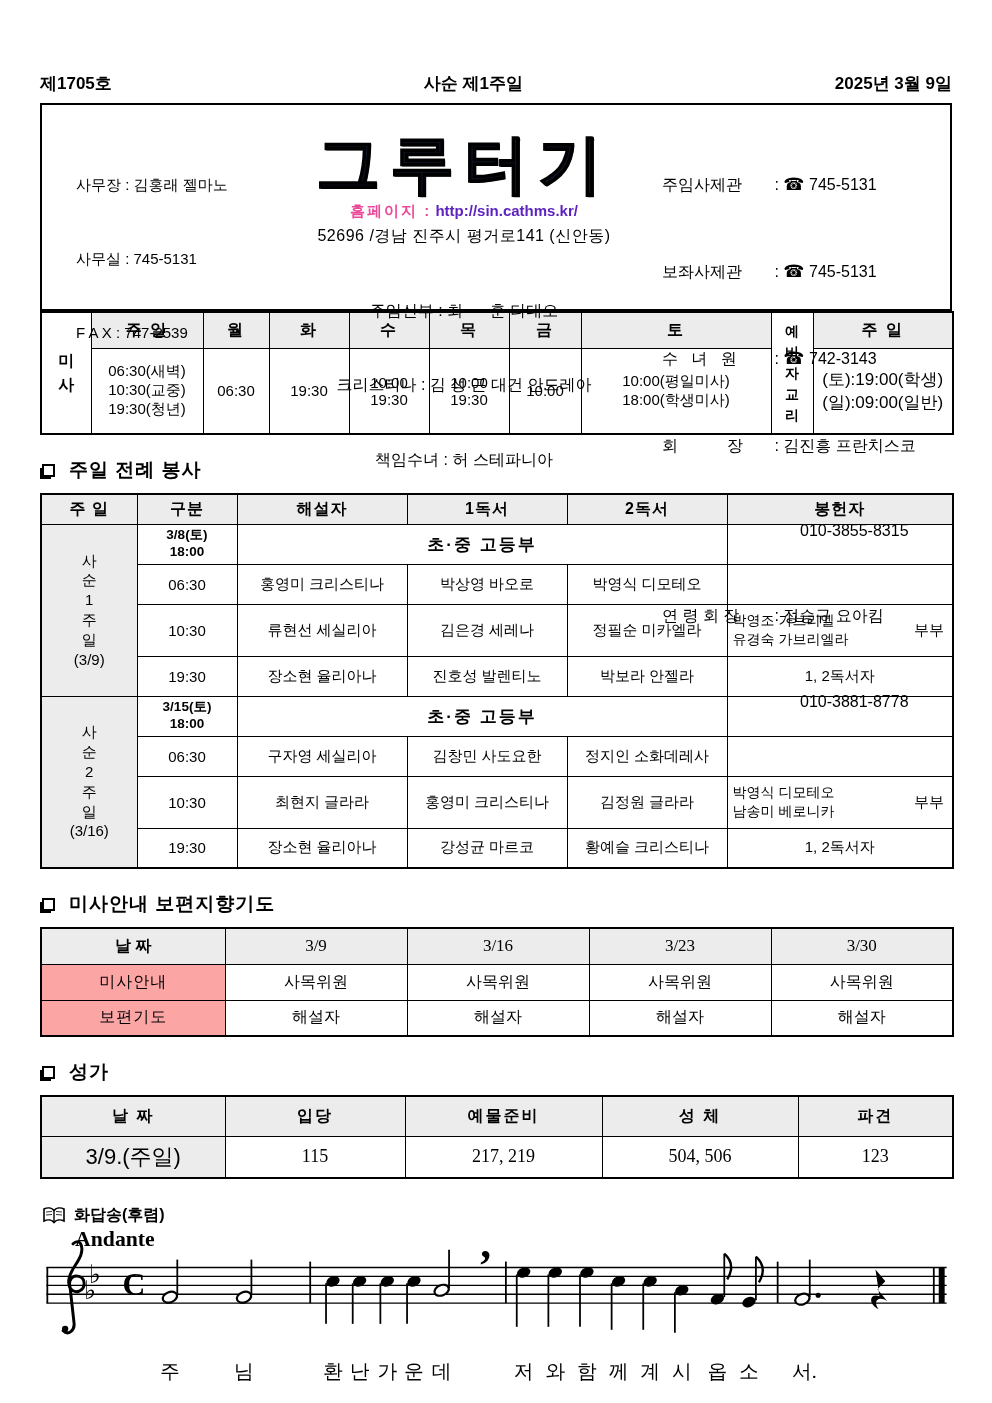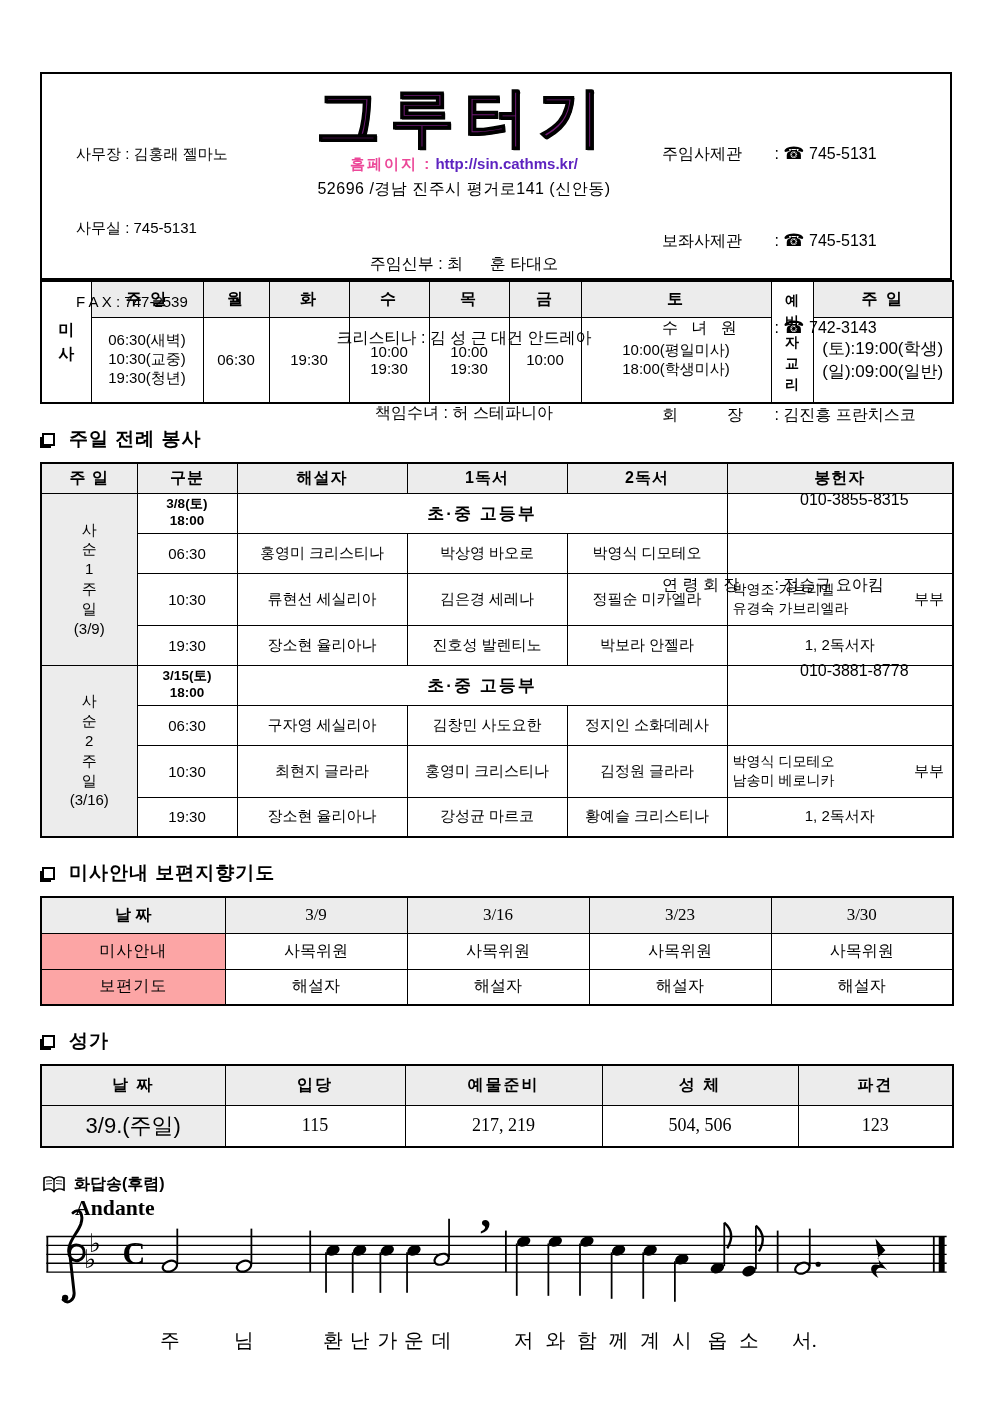--- a/index.html
+++ b/index.html
@@ -16,22 +16,22 @@
     font-size:17px; font-weight:bold; margin-bottom:8px; }
   .top-header .center { flex:1; text-align:center; }
 
   
   .masthead { display:flex; border:2px solid #000; height:208px; padding:8px 6px; }
   .mh-left { width:228px; display:flex; flex-direction:column; align-items:center; }
   .mh-left .office { margin-top:10px; font-size:15px; line-height:1.65; white-space:pre; align-self:flex-start; padding-left:28px; }
   .mh-center { width:376px; text-align:center; }
   .paper-title {
     font-size:64px; font-weight:bold; letter-spacing:10px; line-height:1.05;
-    color:#701a75; -webkit-text-stroke:1.5px #000; text-shadow:1px 1px 0 #000;
-    margin-top:2px;
+    color:#0f172a; -webkit-text-stroke:1.5px #000; text-shadow:1px 1px 0 #000;
+    margin-top:18px;
   }
   .homepage-line { font-size:15px; font-weight:bold; margin-top:4px; }
   .homepage-line .hp-label { color:#ec4899; letter-spacing:2px; }
   .homepage-line .hp-url { color:#5d23c0; text-decoration:none; }
   .address { font-size:16px; margin-top:5px; letter-spacing:0.5px; }
   .staff-lines { font-size:16px; line-height:1.55; margin-top:2px; white-space:pre; }
   .mh-right { flex:1; font-size:16px; line-height:1.78; padding-left:10px; white-space:pre; }
   .contact-line .c-label { display:inline-block; width:108px; white-space:pre; }
   .contact-line .c-phone { font-size:17px; }
   .contact-line.indent { padding-left:138px; }
@@ -76,20 +76,25 @@
 
   .music-label { display:flex; align-items:center; font-size:16px; font-weight:bold; margin:26px 0 2px 2px; }
   .music-label svg { margin-right:8px; }
   .music-wrap { margin-top:2px;text-align:right; }
 </style>
 </head>
 <body>
 
 <div class="page">
 
+  <div class="top-header">
+    <span>제1705호</span>
+    <span class="center">사순 제1주일</span>
+    <span>2025년 3월 9일</span>
+  </div>
 
   <div class="masthead">
     <div class="mh-left">
       <svg width="96" height="104" viewBox="0 0 96 104">
         <g fill="none" stroke="#555" stroke-width="5" stroke-linecap="round">
           <path d="M40 6 L30 98"></path>
           <path d="M52 6 L70 96"></path>
           <path d="M14 42 C30 34 66 34 84 48"></path>
           <path d="M16 52 C34 42 64 42 82 58"></path>
         </g>

